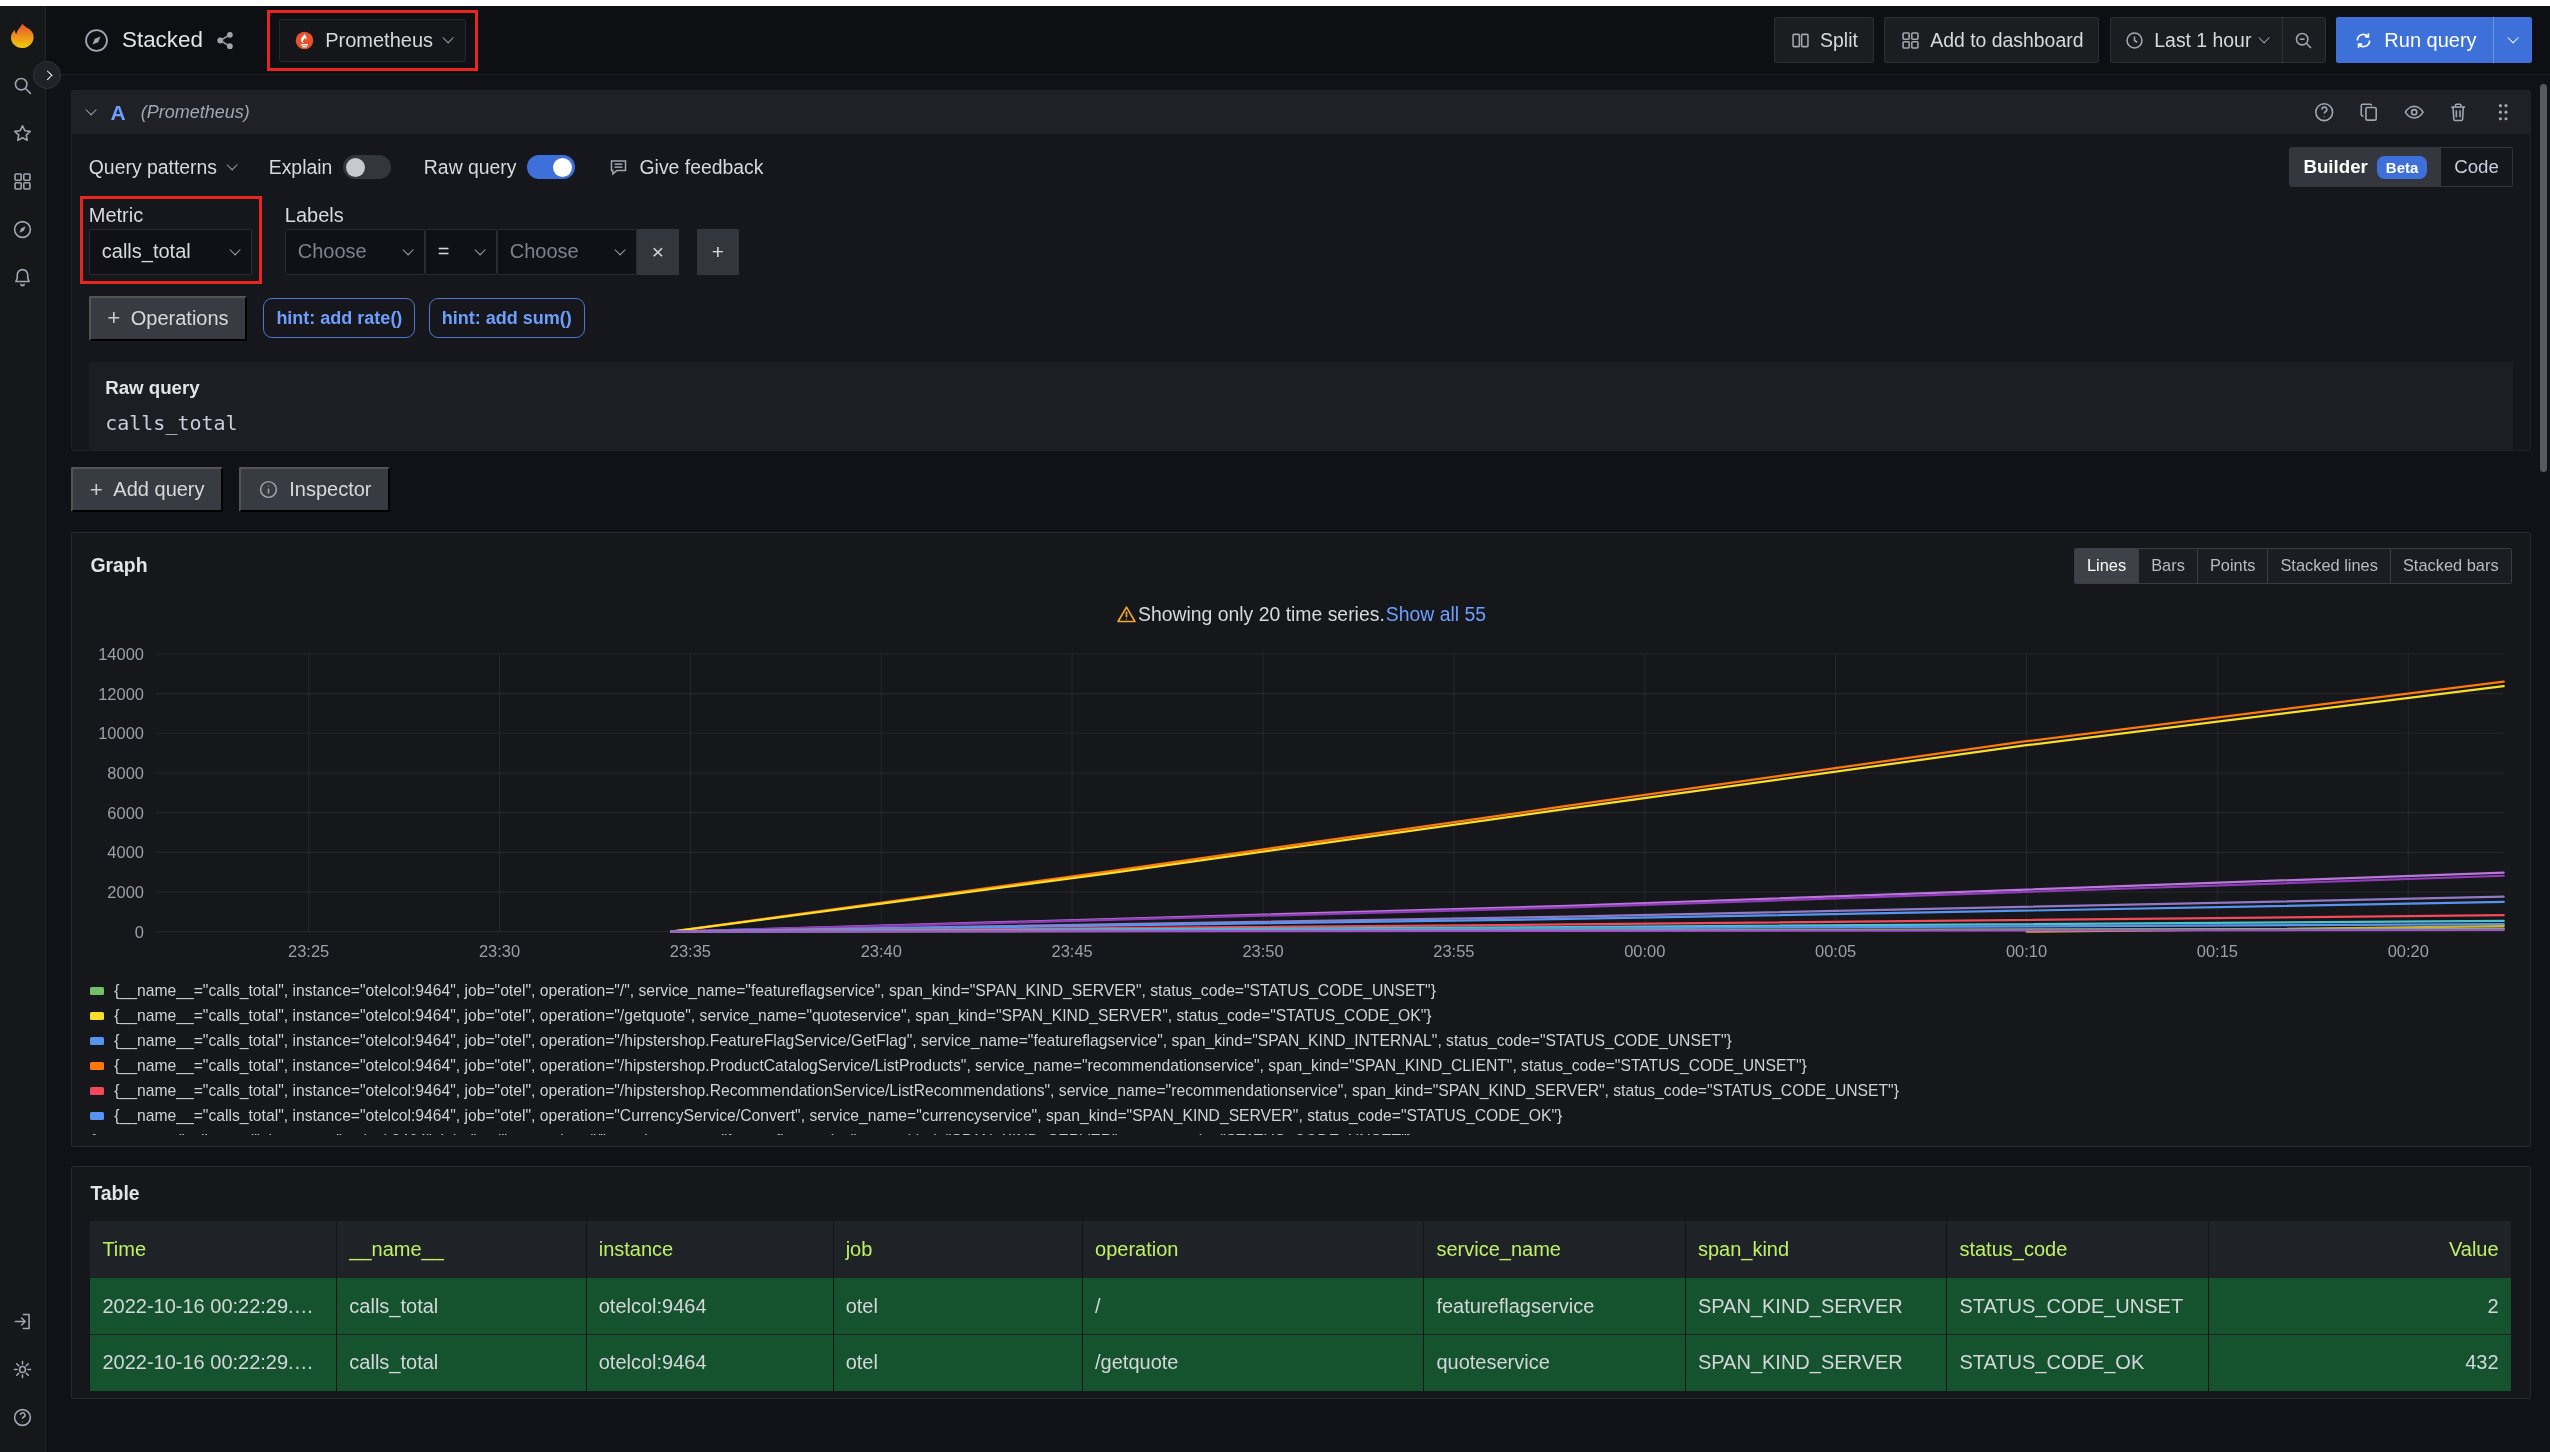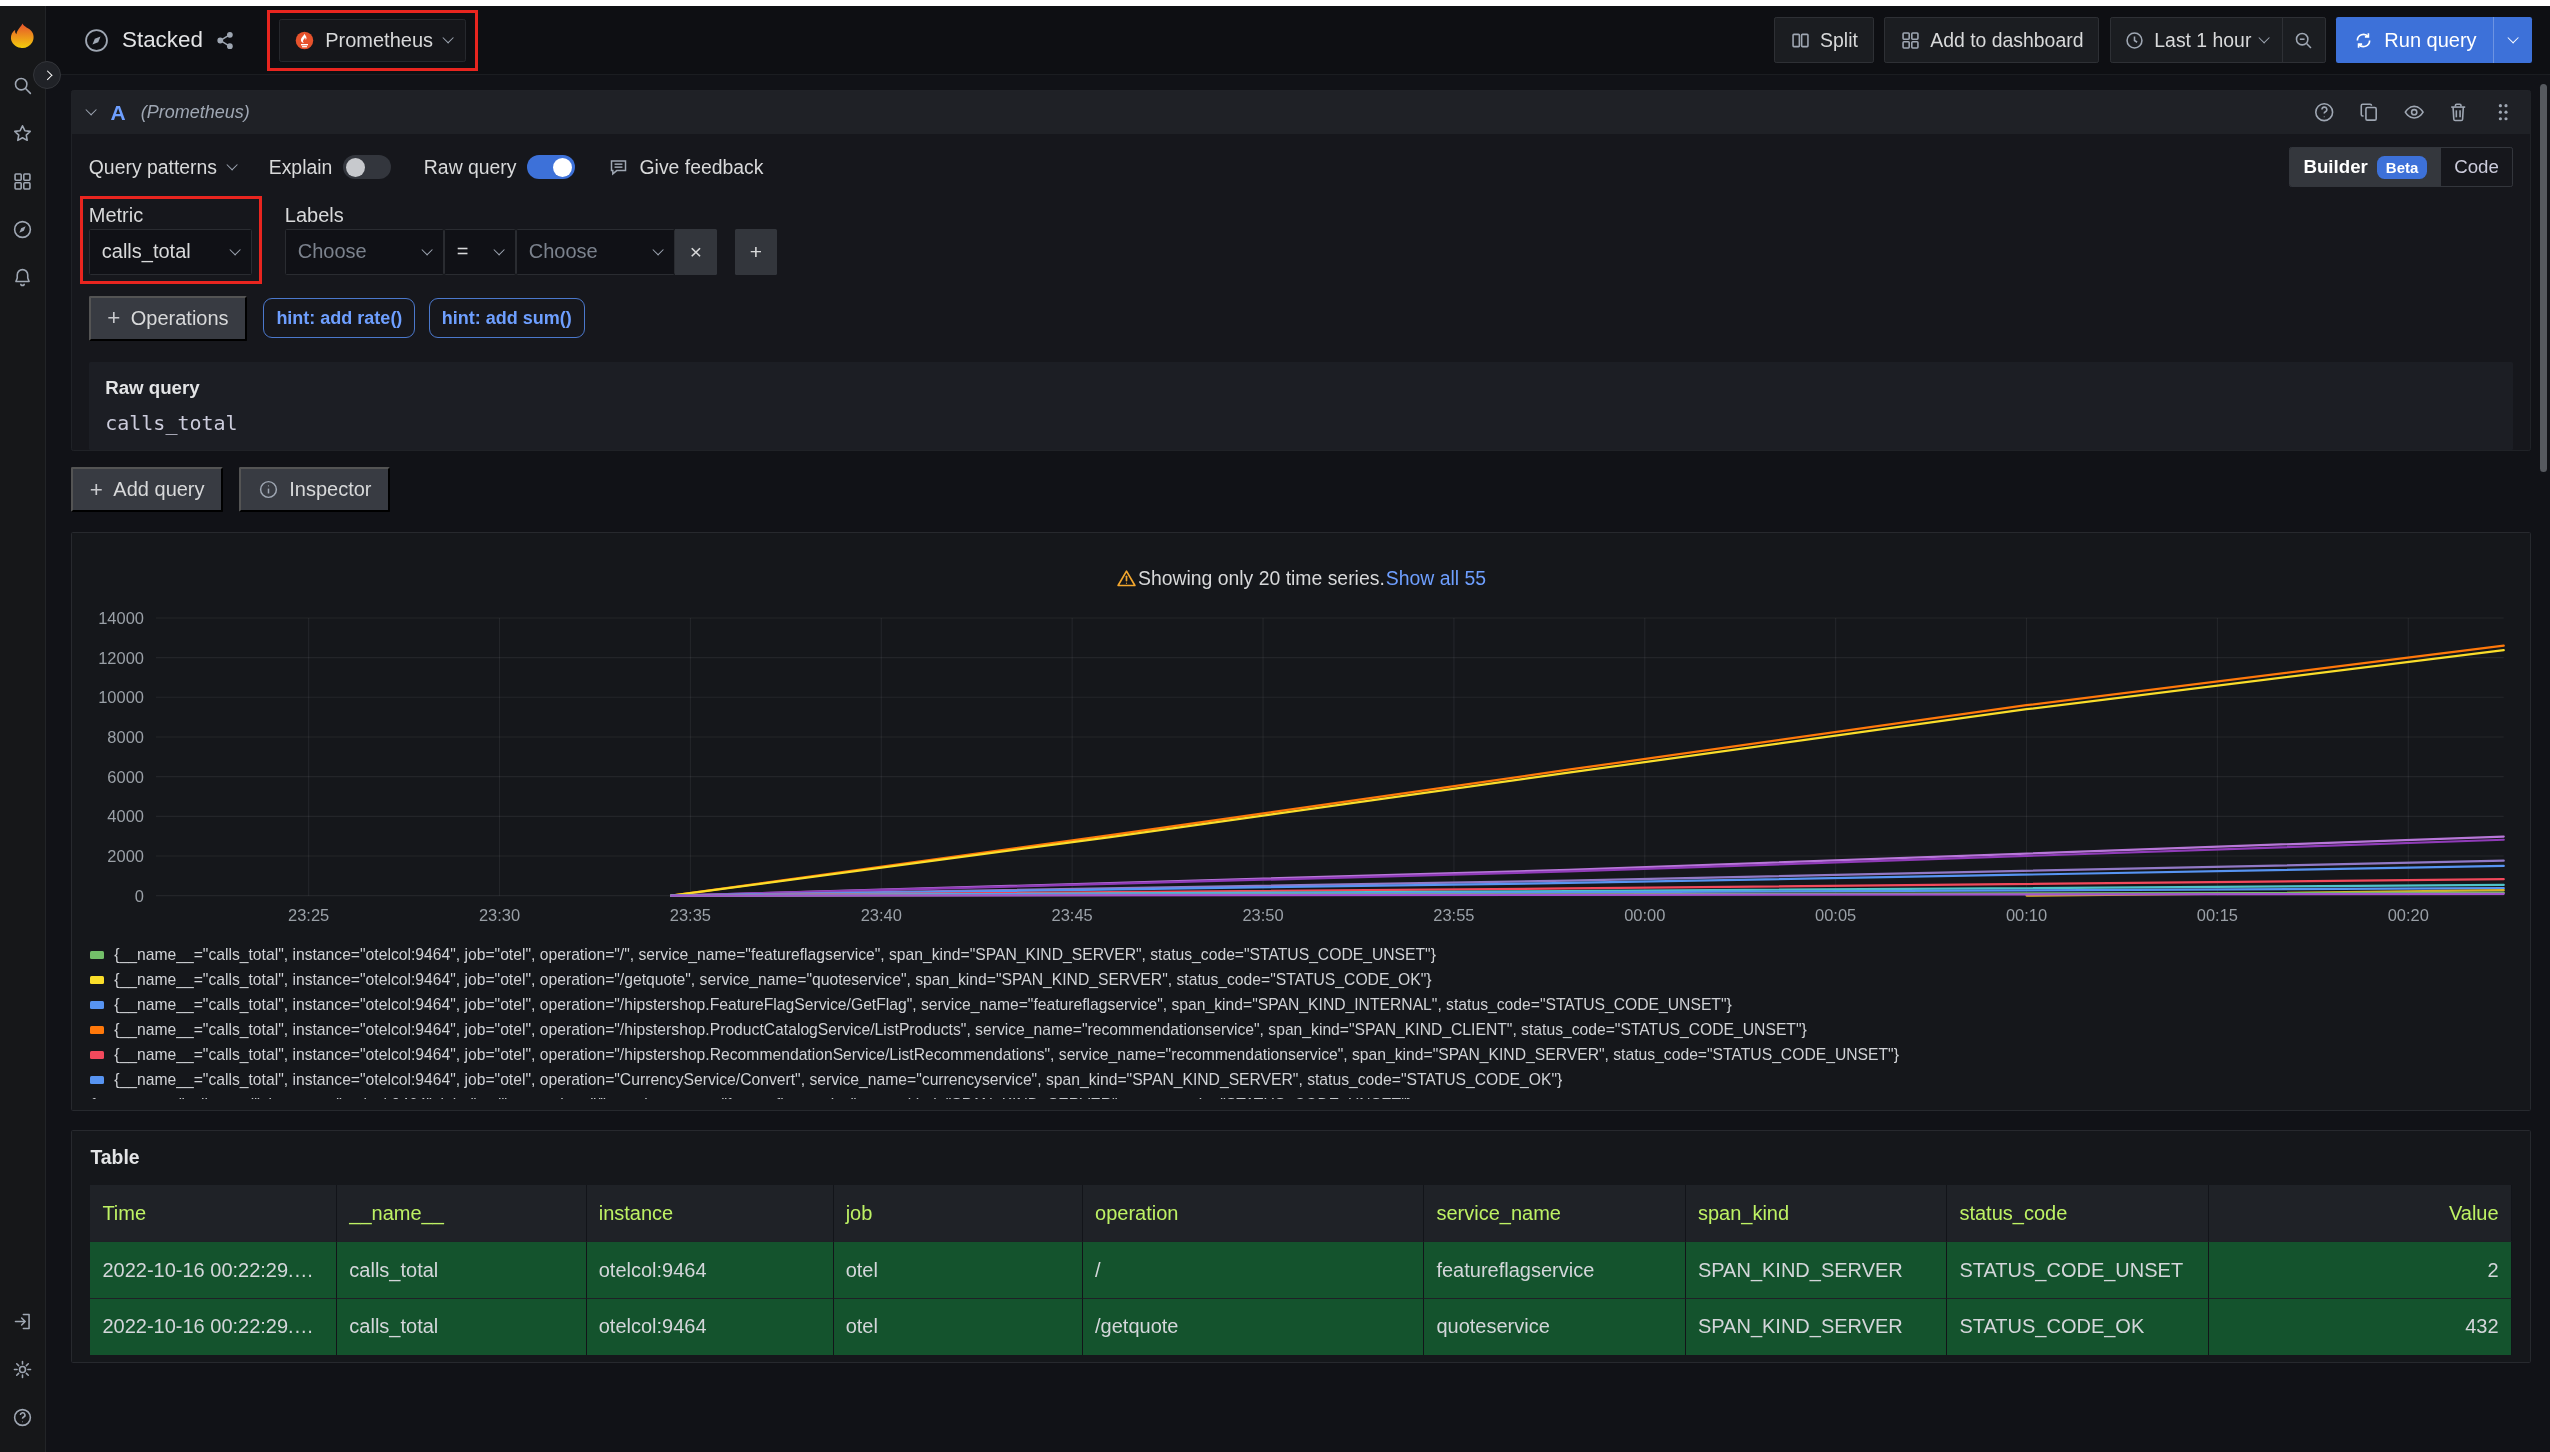--- a/index.html
+++ b/index.html
@@ -82,21 +82,21 @@
   .field-label { font-size:20px; font-weight:500; color:#d8d9da; margin-bottom:2px; }
   .metric-wrap { position:relative; }
   .metric-red { left:-9px; right:-10.5px; top:-7.5px; bottom:-9px; }
   .select { height:46px; background:#101116; border:0.7px solid #2a2c31; border-radius:1.5px;
     display:flex; align-items:center; gap:13.4px; padding:0 12px; font-size:20px; cursor:pointer; }
   .select .chev { margin-left:auto; }
   .select.metric { width:163px; color:#d8d9da; }
   .select.placeholder { color:#7b828d; }
   .labels-row { display:flex; align-items:flex-end; }
   .label-group { display:flex; }
-  .select.choose { width:159px;justify-content:flex-end; }
+  .select.choose { width:140px;justify-content:flex-end; }
   .select.op { width:72px; color:#d8d9da; }
   .sq-btn { width:42px; height:46px; background:#33363c; color:#d8d9da; display:flex; align-items:center;
     justify-content:center; font-size:21px; border-radius:1.5px; cursor:pointer; }
   .x-btn { border-radius:0 1.5px 1.5px 0; }
   .plus-btn { margin-left:18px; }
 
   .qc-ops { display:flex; align-items:center; gap:16.4px; padding:21px 16.4px; }
   .btn-secondary { display:flex; align-items:center; gap:10.5px; background:#383b42; color:#d8d9da;
     border-radius:1.5px; height:45px; padding:0 16.4px; font-size:20px; font-weight:500; cursor:pointer; }
   .btn-secondary .plus-glyph { font-size:22.4px; color:#c8c9cd; font-weight:400; }
@@ -503,20 +503,30 @@
               <circle cx="12" cy="12" r="9"></circle>
                 <line x1="12" y1="11" x2="12" y2="16.5"></line>
               <circle cx="12" cy="7.8" r="0.7" fill="currentColor" stroke="none"></circle>
             </svg>
           </span>
           <span>Inspector</span>
         </button>
       </div>
 
       <section class="panel">
+        <div class="graph-head">
+          <span class="panel-title">Graph</span>
+          <div class="modes" id="graph-modes">
+              <div class="mode active">Lines</div>
+              <div class="mode">Bars</div>
+              <div class="mode">Points</div>
+              <div class="mode">Stacked lines</div>
+              <div class="mode">Stacked bars</div>
+            </div>
+        </div>
         <div class="warn-row">
           <span class="icon">
             <svg viewBox="0 0 24 24" width="22.4" height="22.4" fill="none" stroke="#f3a72e" stroke-width="1.9" stroke-linejoin="round">
               <path d="M12 3.6 21.6 20H2.4z"></path>
               <line x1="12" y1="9.5" x2="12" y2="14.5" stroke-linecap="round"></line>
               <circle cx="12" cy="17.3" r="0.7" fill="#f3a72e" stroke="none"></circle>
             </svg>
           </span>
           <span class="warn-text">Showing only 20 time series.</span>
           <span class="warn-link">Show all 55</span>

